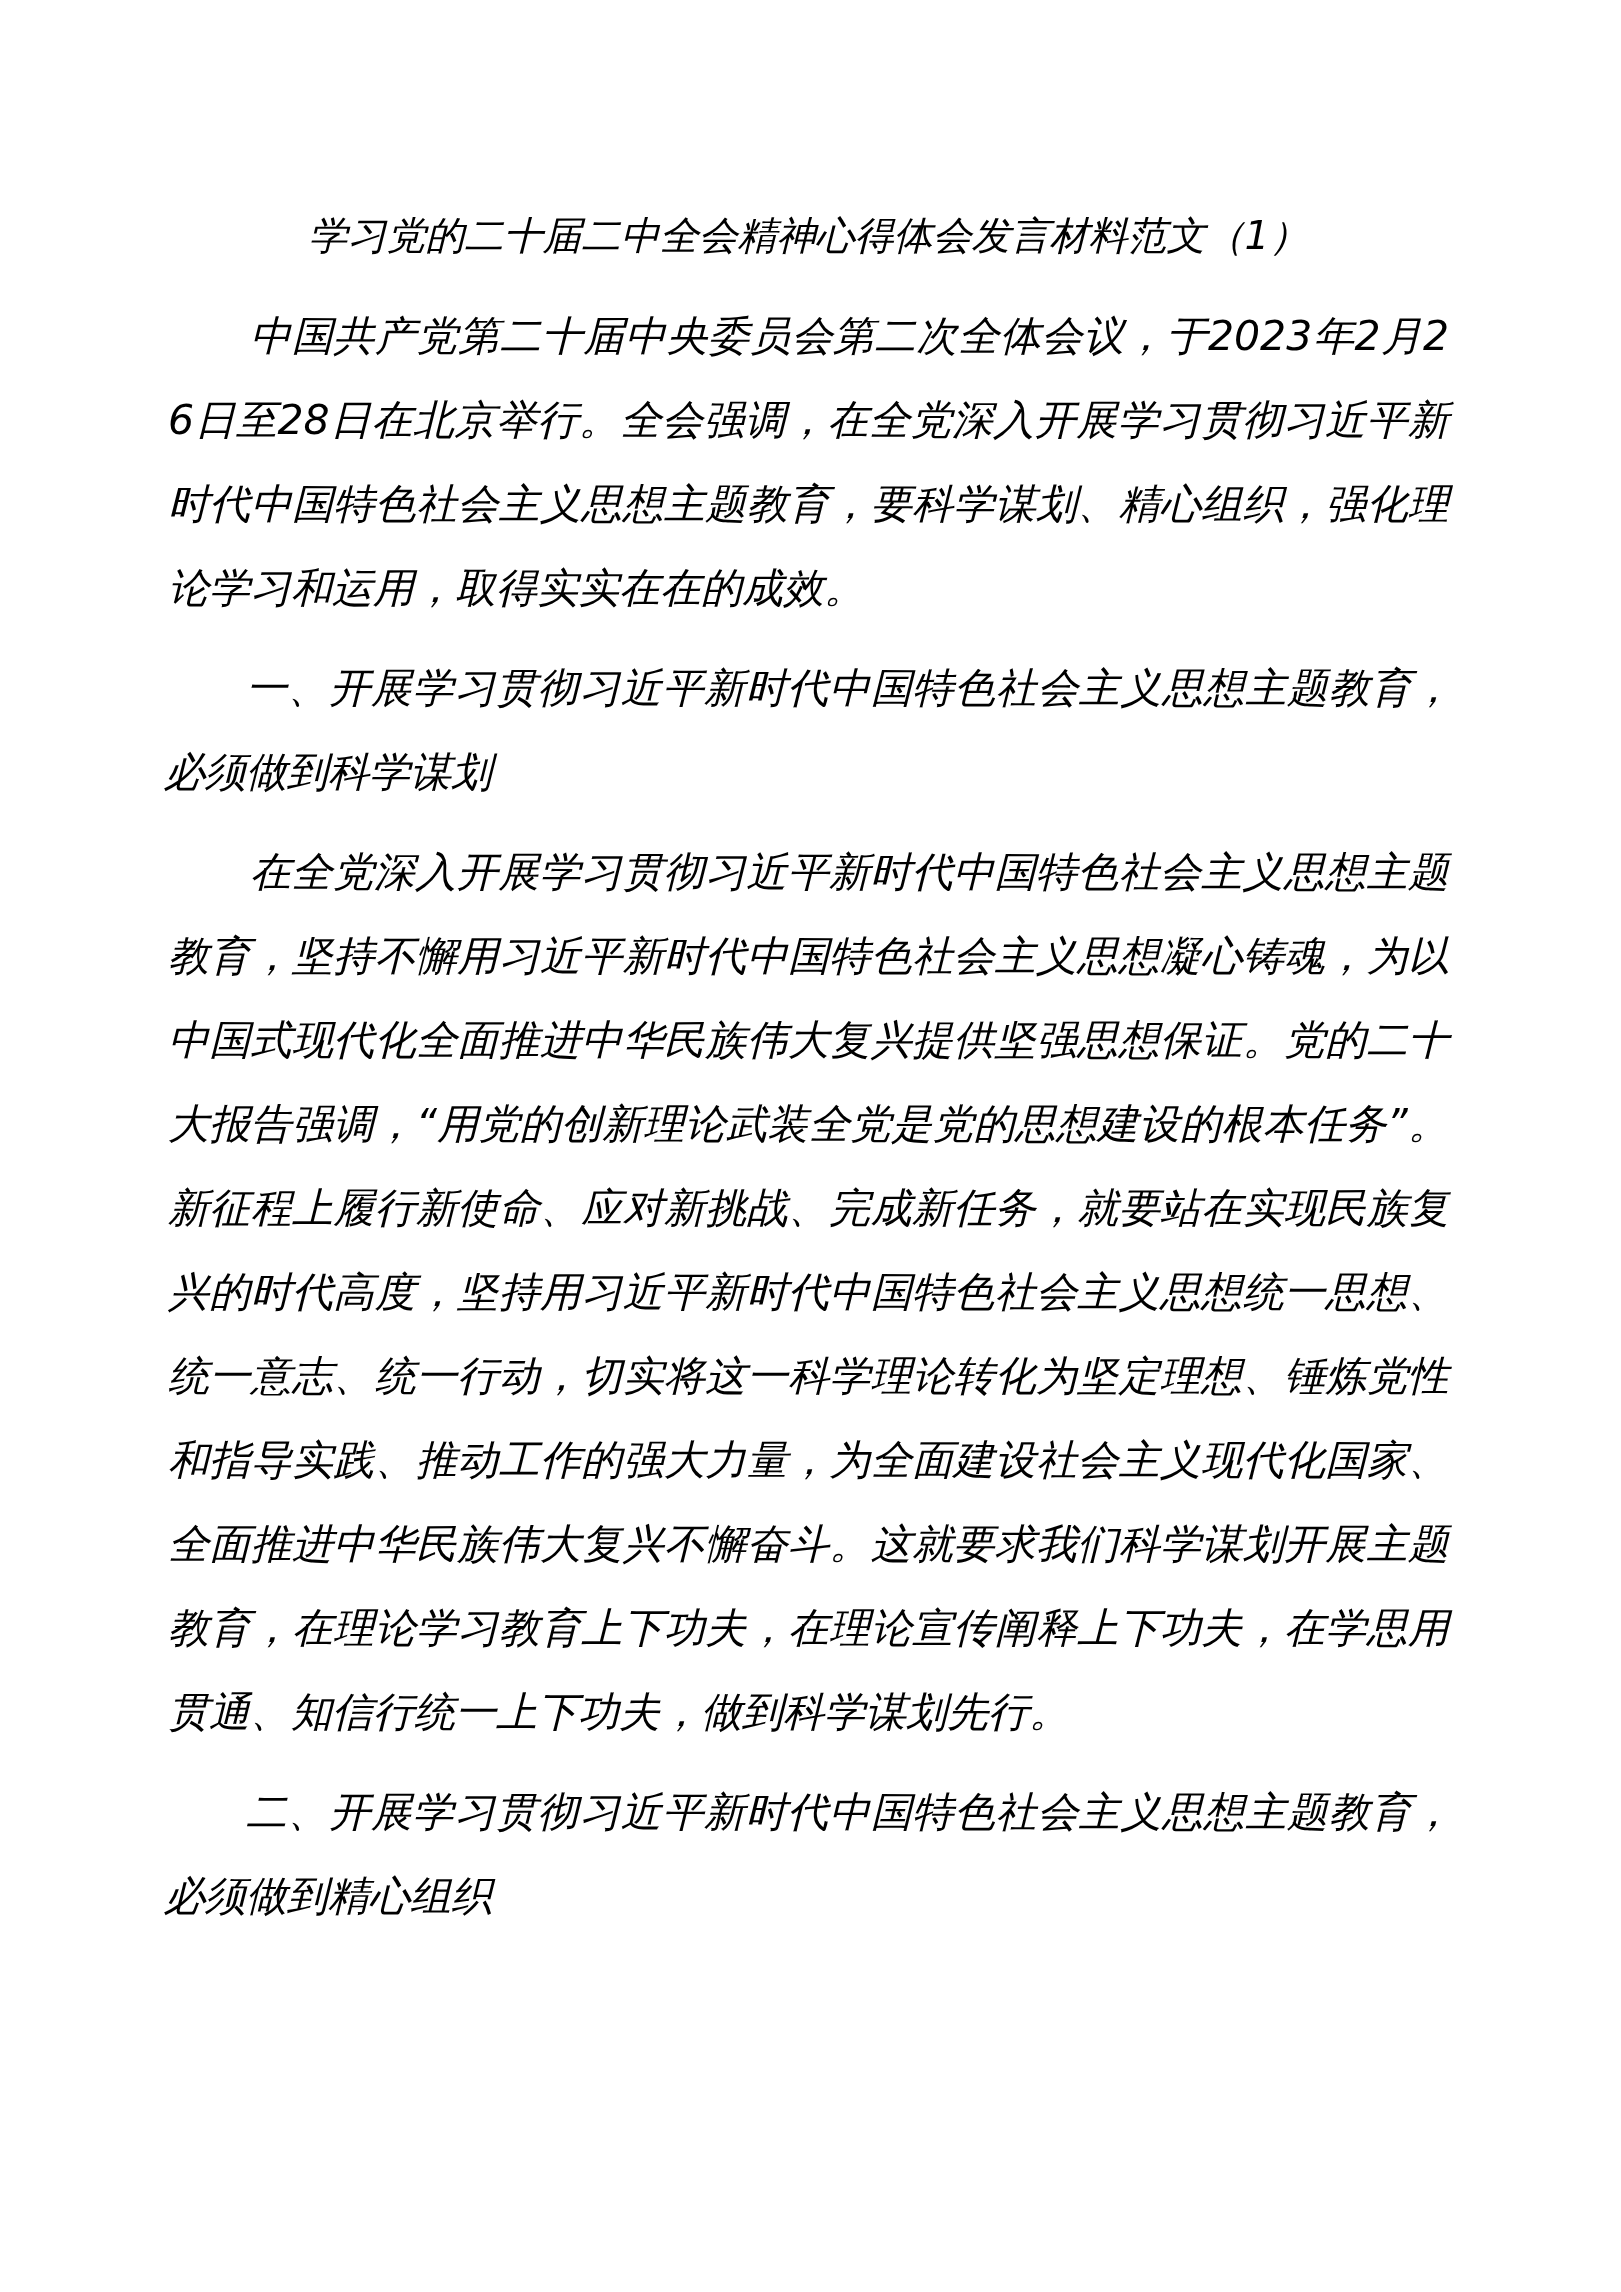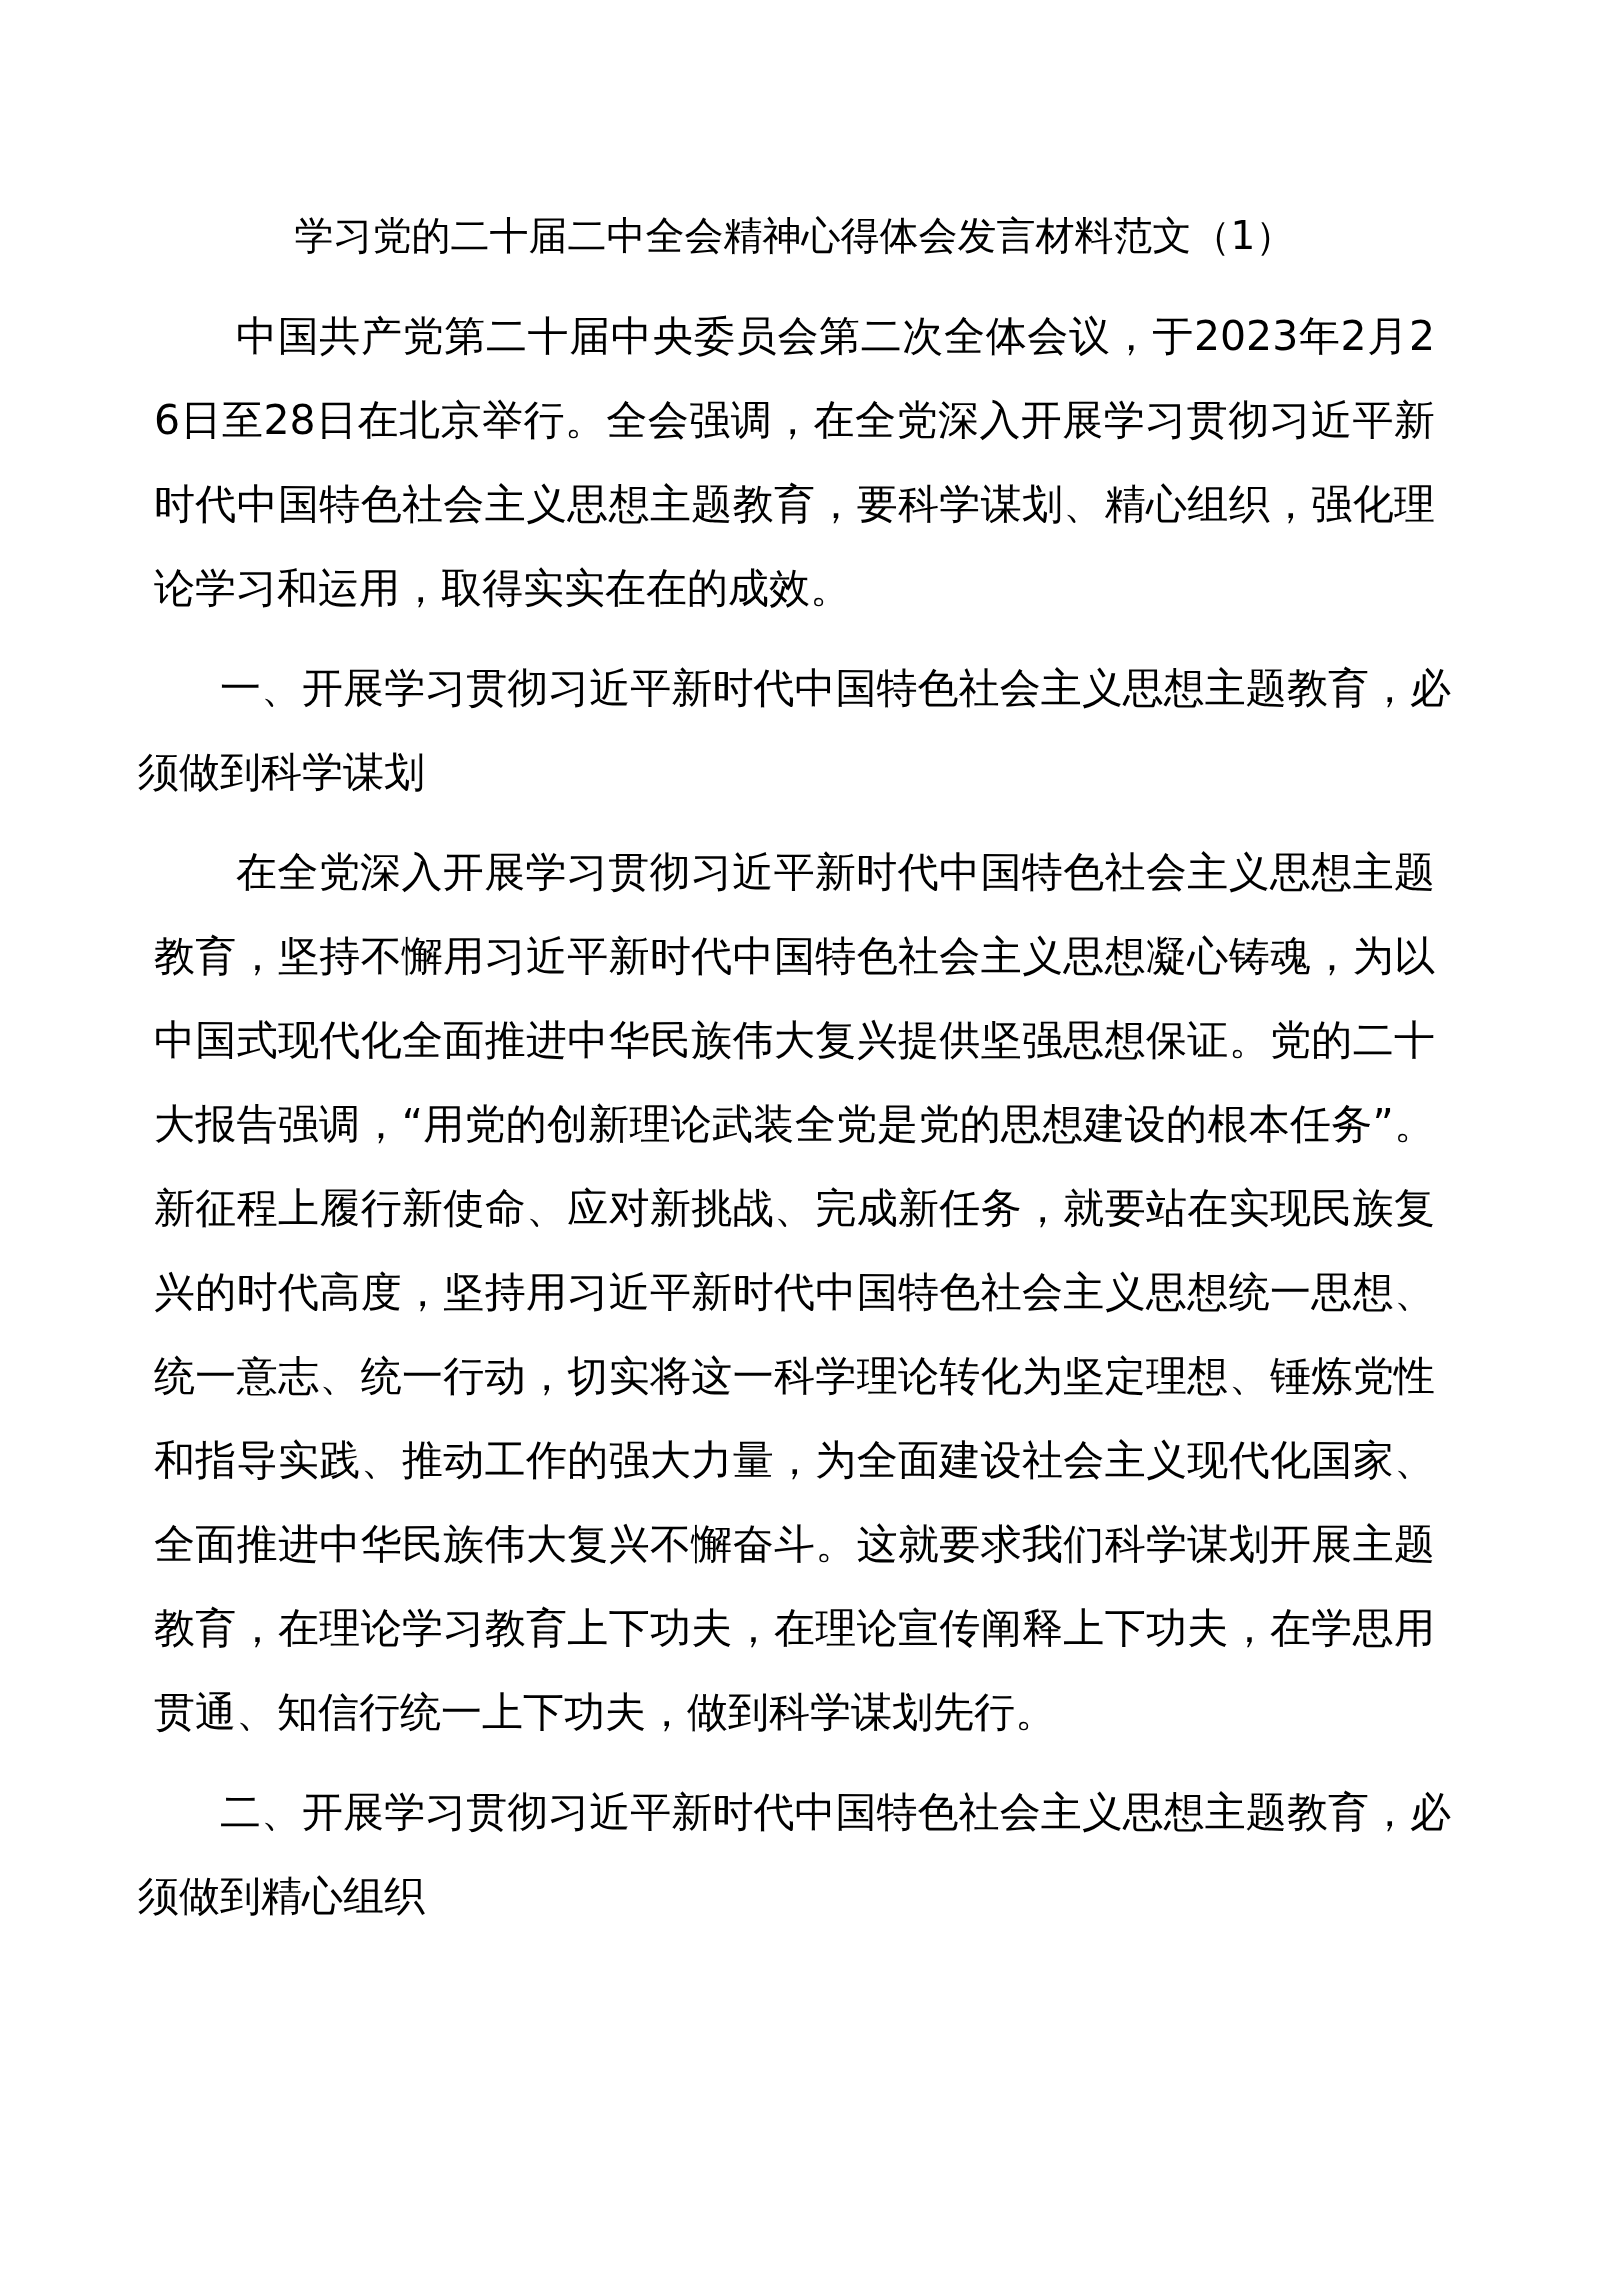--- a/index.html
+++ b/index.html
@@ -10,44 +10,45 @@
   body {
     width: 1621px;
     height: 2293px;
     position: relative;
     overflow: hidden;
     font-family: "DejaVu Sans", "Liberation Sans", sans-serif;
     color: #000000;
   }
   .page {
     position: absolute;
-    left: 138px;
+    left: 152px;
     top: 194px;
     width: 1313px;
+    font-style: italic;
   }
   .doc-title {
     text-align: center;
     font-size: 39px;
     line-height: 84px;
     margin: 0 0 0 0;
     font-weight: normal;
     white-space: nowrap;
   }
   .para {
     font-size: 41px;
     line-height: 84px;
     margin: 16px;
     text-indent: 2em;
     text-align: justify;
     word-break: break-all;
   }
   .heading {
     font-size: 41px;
     line-height: 84px;
-    margin: 0;
+    margin: 12px;
     text-indent: 2em;
     text-align: justify;
     word-break: break-all;
     font-weight: normal;
   }
 </style>
 </head>
 <body>
 
 <div class="page">

